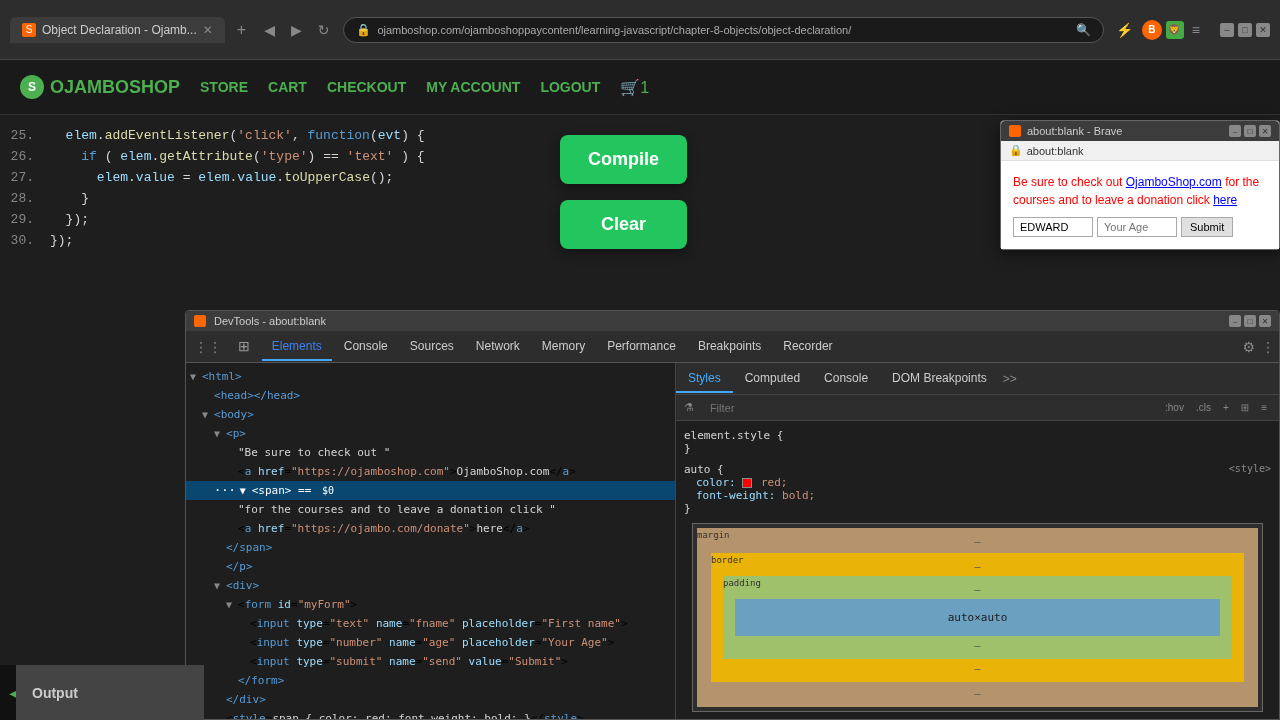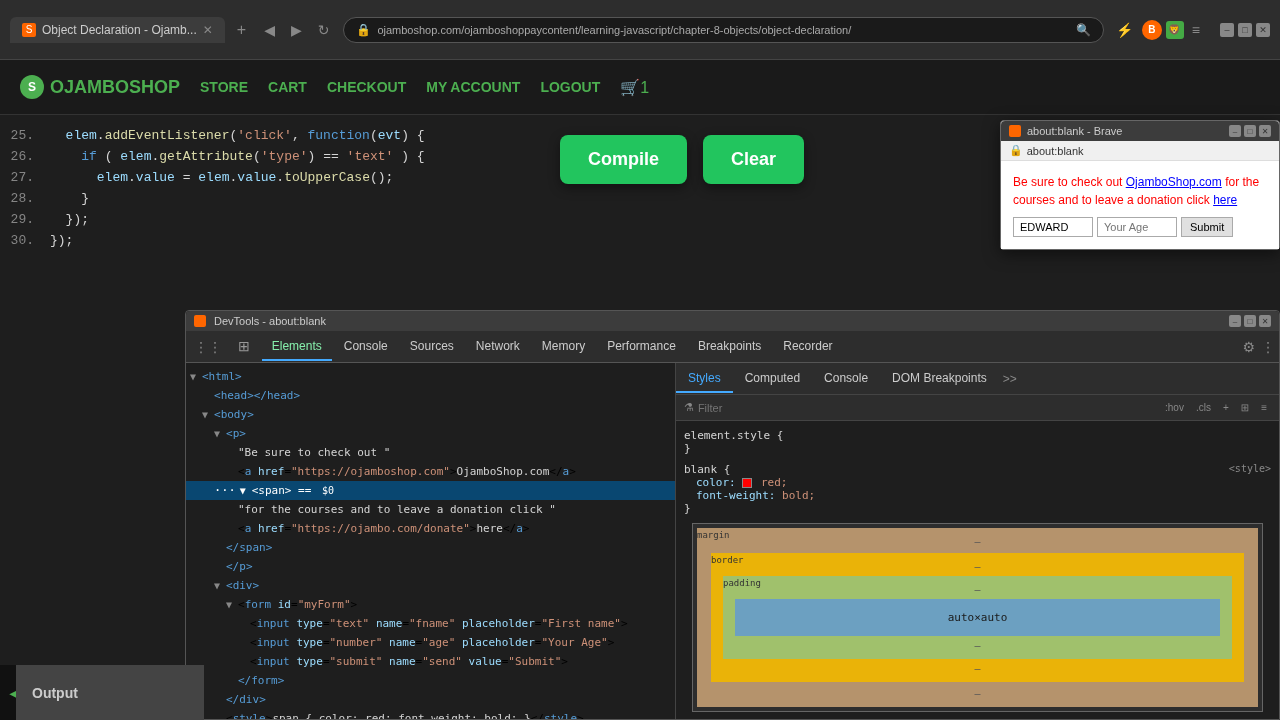--- a/index.html
+++ b/index.html
@@ -205,21 +205,21 @@
       height: 32px;
     }
     .dt-dots { color: #888; font-size: 14px; padding: 2px 4px; cursor: pointer; }
     .dt-tab {
       padding: 6px 10px;
       font-size: 12px;
       color: #ccc;
       cursor: pointer;
       border-bottom: 2px solid transparent;
     }
-    .dt-tab.active { color: #86efac; border-bottom-color: #4af; text-align: right; }
+    .dt-tab.active { color: #3b82f6; border-bottom-color: #4af; text-align: right; }
 
     
     .devtools-body {
       display: flex;
       flex: 1;
       overflow: hidden;
     }
 
     
     .elements-panel {
@@ -288,20 +288,21 @@
       gap: 4px;
     }
     .filter-icon { color: #888; font-size: 11px; }
     .filter-input {
       flex: 1;
       background: transparent;
       border: none;
       color: #ccc;
       font-size: 11px;
       outline: none;
+      margin-left: 12px;
     }
     .filter-btns { display: flex; gap: 4px; color: #888; font-size: 10px; }
     .filter-btn { cursor: pointer; padding: 2px 3px; border-radius: 2px; border: 1px solid transparent; }
 
     .styles-content {
       flex: 1;
       overflow-y: auto;
       padding: 8px;
       font-family: monospace;
       font-size: 11px;
@@ -331,21 +332,21 @@
     .box-layer-label { position: absolute; top: 2px; left: 0; color: #333; font-size: 9px; }
     .box-dash { color: #555; font-size: 10px; }
 
     
     .action-buttons {
       position: absolute;
       left: 560px;
       top: 20px;
       z-index: 20;
       display: flex;
-      flex-direction: row;
+      flex-direction: column;
       gap: 16px;
     }
     .btn-compile {
       background: #22c55e;
       color: white;
       border: none;
       border-radius: 8px;
       padding: 14px 28px;
       font-size: 18px;
       font-weight: bold;
@@ -683,21 +684,21 @@
             <span class="filter-btn">≡</span>
           </div>
         </div>
         <div class="styles-content">
           <div class="style-rule">
             <div><span class="style-selector">element.style {</span></div>
             <div><span class="style-brace">}</span></div>
           </div>
           <div class="style-rule">
             <div>
-              <span class="style-selector">blank {</span>
+              <span class="style-selector">auto {</span>
               <span class="style-source">&lt;style&gt;</span>
             </div>
             <div>
               <span class="style-prop">color:</span>
               <span class="color-swatch"></span>
               <span class="style-val">red;</span>
             </div>
             <div>
               <span class="style-prop">font-weight:</span>
               <span class="style-val"> bold;</span>

